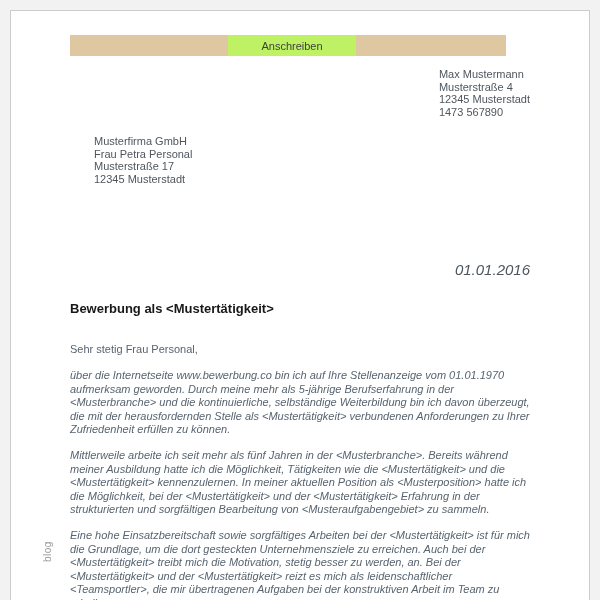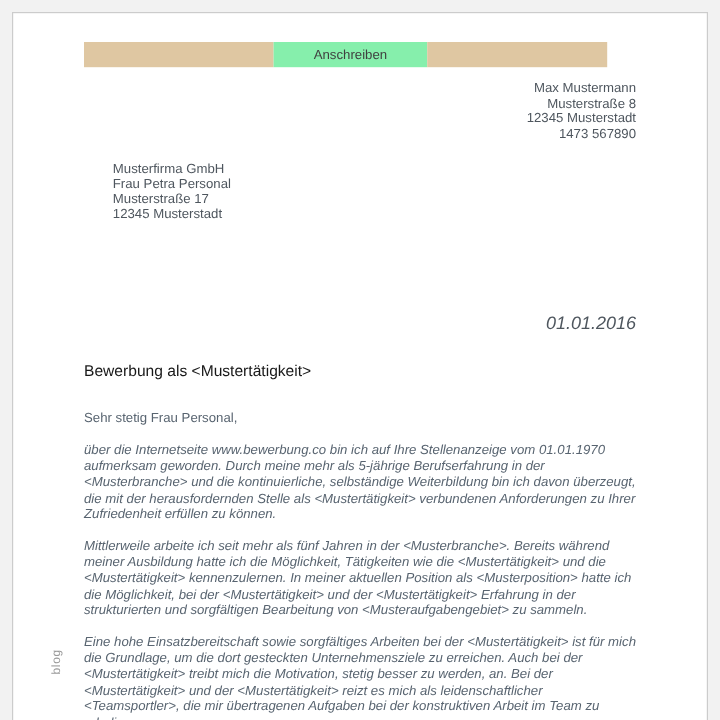--- a/index.html
+++ b/index.html
@@ -28,35 +28,34 @@
     position: absolute;
     left: 59px;
     top: 24px;
     width: 461px;
     height: 21px;
     display: flex;
   }
   .seg-left  { width: 158px; background: #dfc7a2; }
   .seg-mid   {
     width: 128px;
-    background: #86efac;
+    background: #bef264;
     display: flex;
     align-items: center;
     justify-content: center;
     font-size: 11px;
     color: #3f3f3f;
     cursor: pointer;
   }
   .seg-right { width: 150px; background: #dfc7a2; }
 
   .sender {
     position: absolute;
     top: 57px;
     right: 59px;
-    text-align: right;
     font-size: 11px;
     line-height: 12.6px;
     color: #4e565e;
   }
   .recipient {
     position: absolute;
     left: 59px;
     top: 124px;
     font-size: 11px;
     line-height: 12.6px;
@@ -69,21 +68,21 @@
     top: 250px;
     font-size: 15px;
     color: #4e565e;
     font-style: italic;
   }
   .subject {
     position: absolute;
     left: 59px;
     top: 290px;
     font-size: 13px;
-    font-weight: normal;
+    font-weight: bold;
     color: #181818;
   }
   .letter-body {
     position: absolute;
     left: 59px;
     top: 332px;
     width: 463px;
     font-size: 11px;
     line-height: 13.4px;
     color: #586470;
@@ -111,21 +110,21 @@
   <div class="header-bar">
     <div class="seg-left"></div>
     <div class="seg-mid">
       <span>Anschreiben</span>
     </div>
     <div class="seg-right"></div>
   </div>
 
   <div class="sender">
     <div>Max Mustermann</div>
-    <div>Musterstraße 8</div>
+    <div>Musterstraße 4</div>
     <div>12345 Musterstadt</div>
     <div>1473 567890</div>
   </div>
 
   <div class="recipient">
     <div>Musterfirma GmbH</div>
     <div>Frau Petra Personal</div>
     <div>Musterstraße 17</div>
     <div>12345 Musterstadt</div>
   </div>

